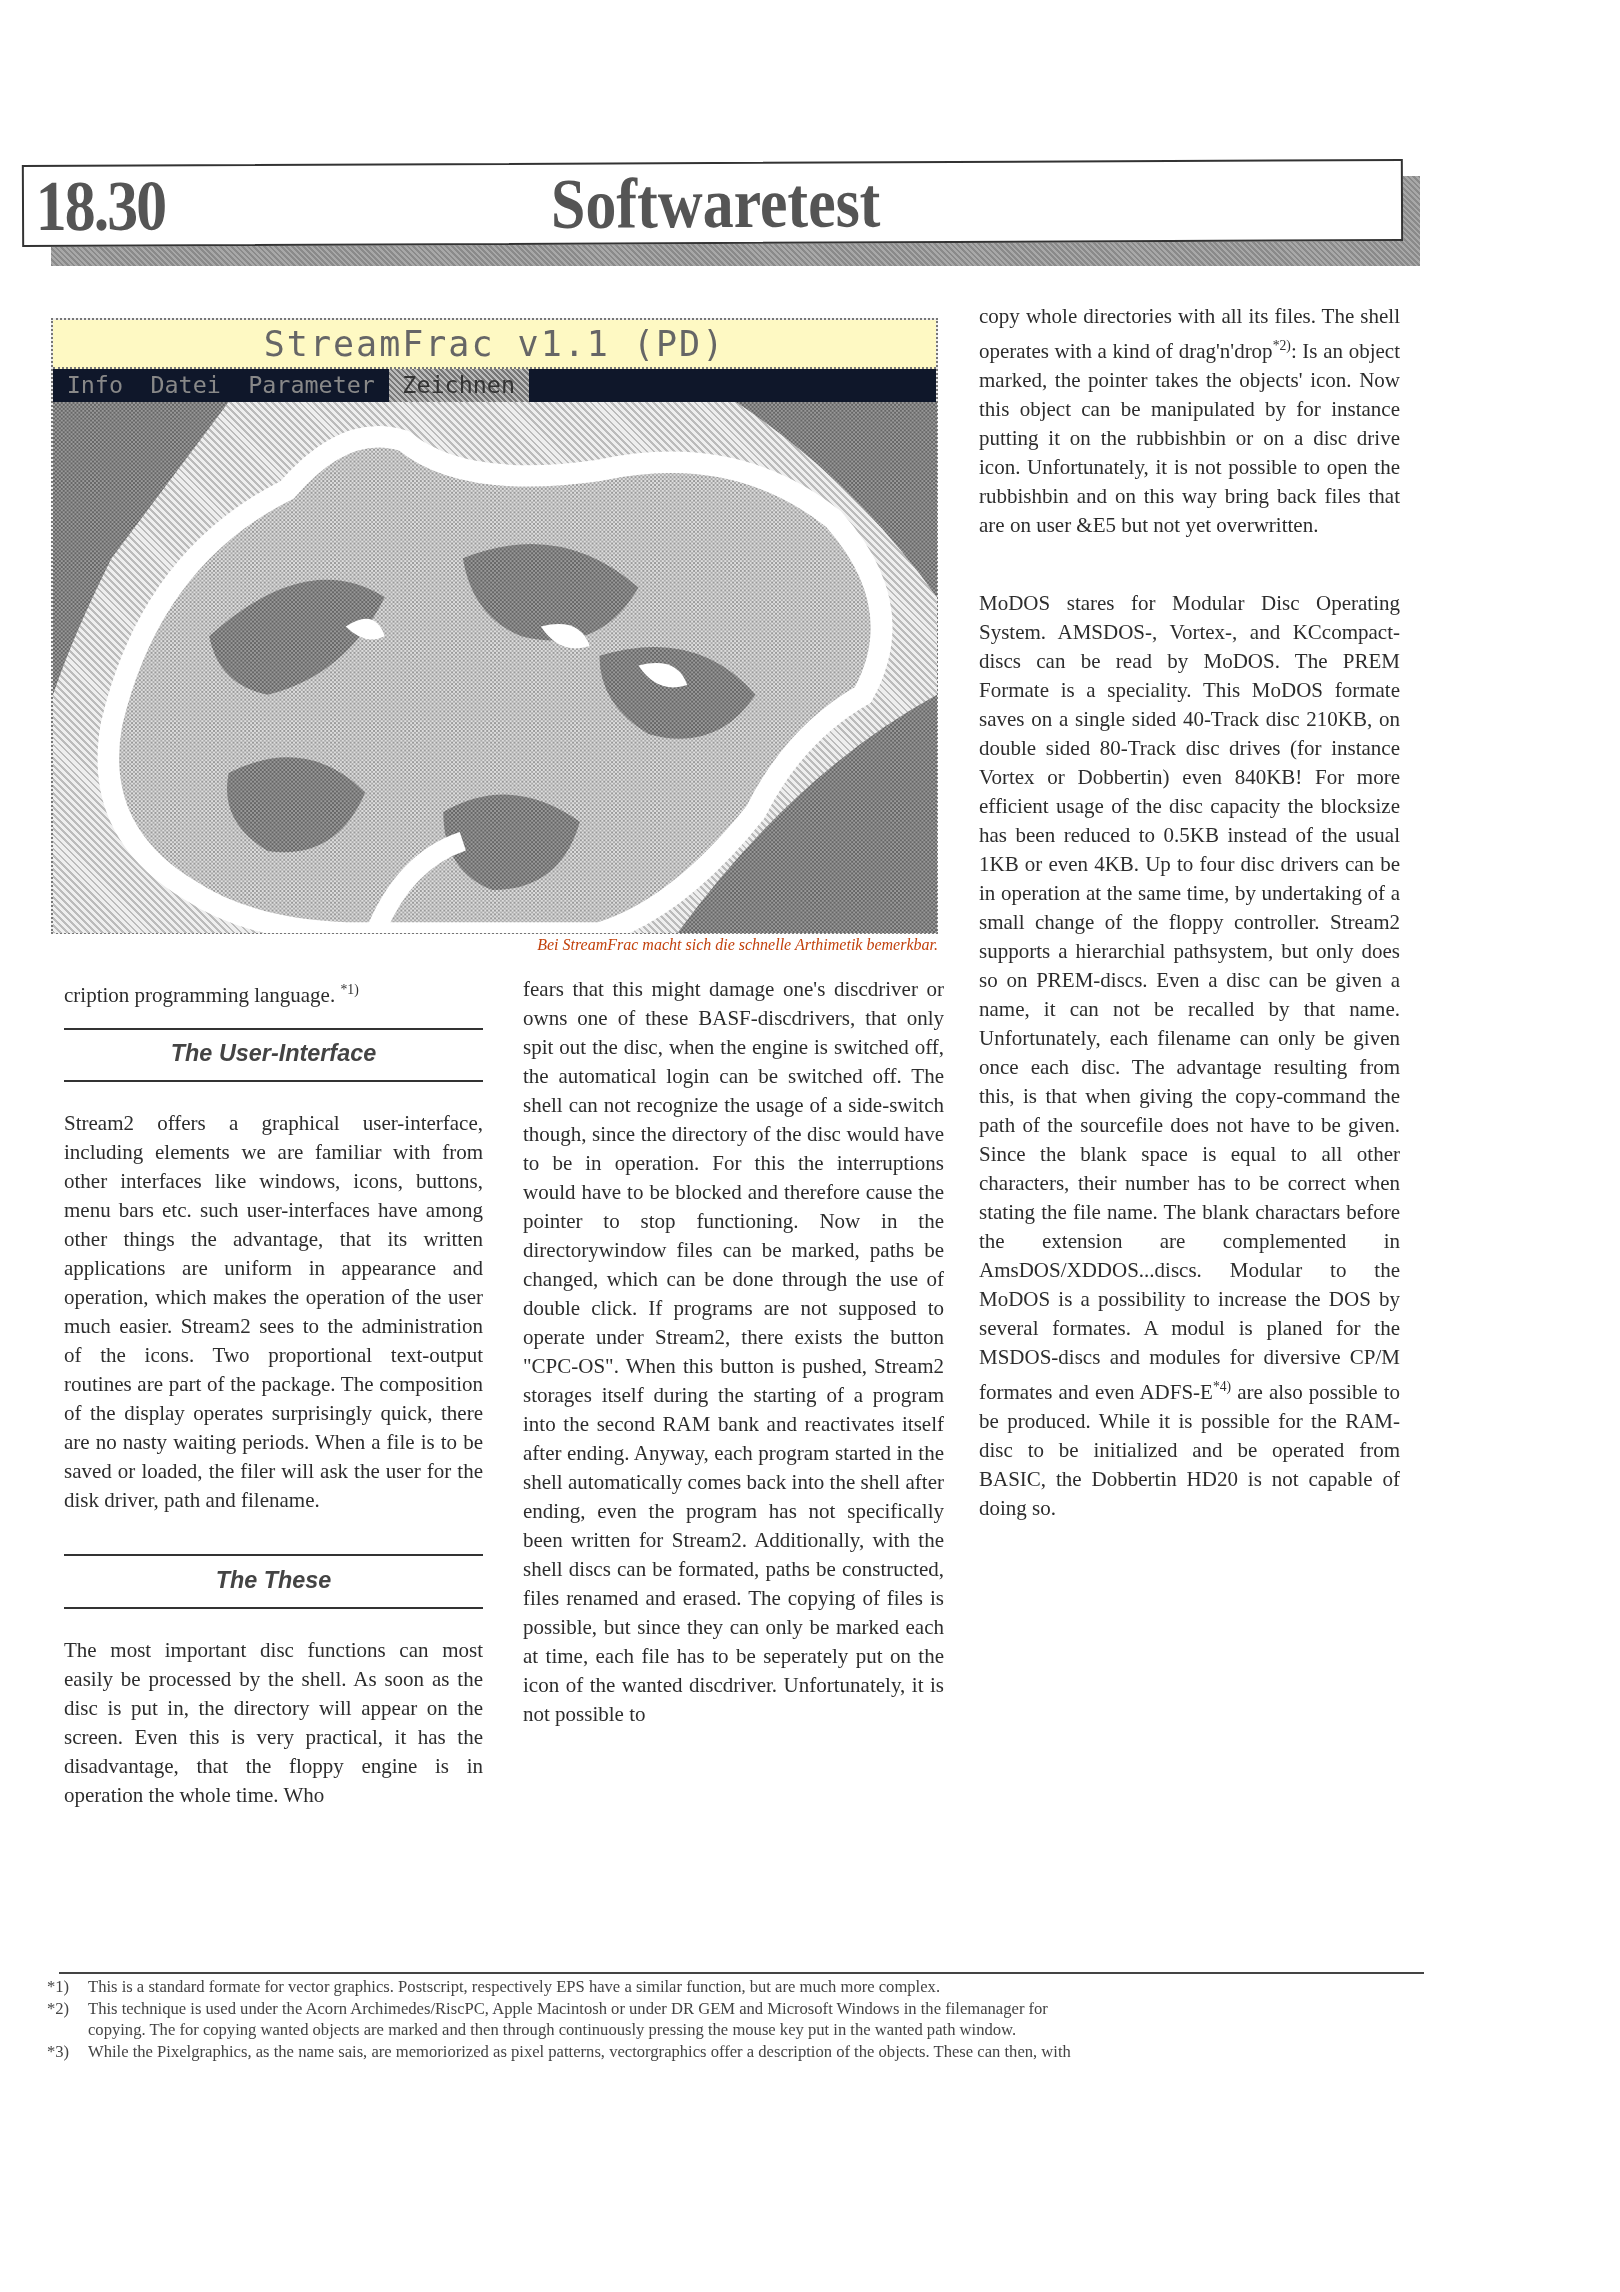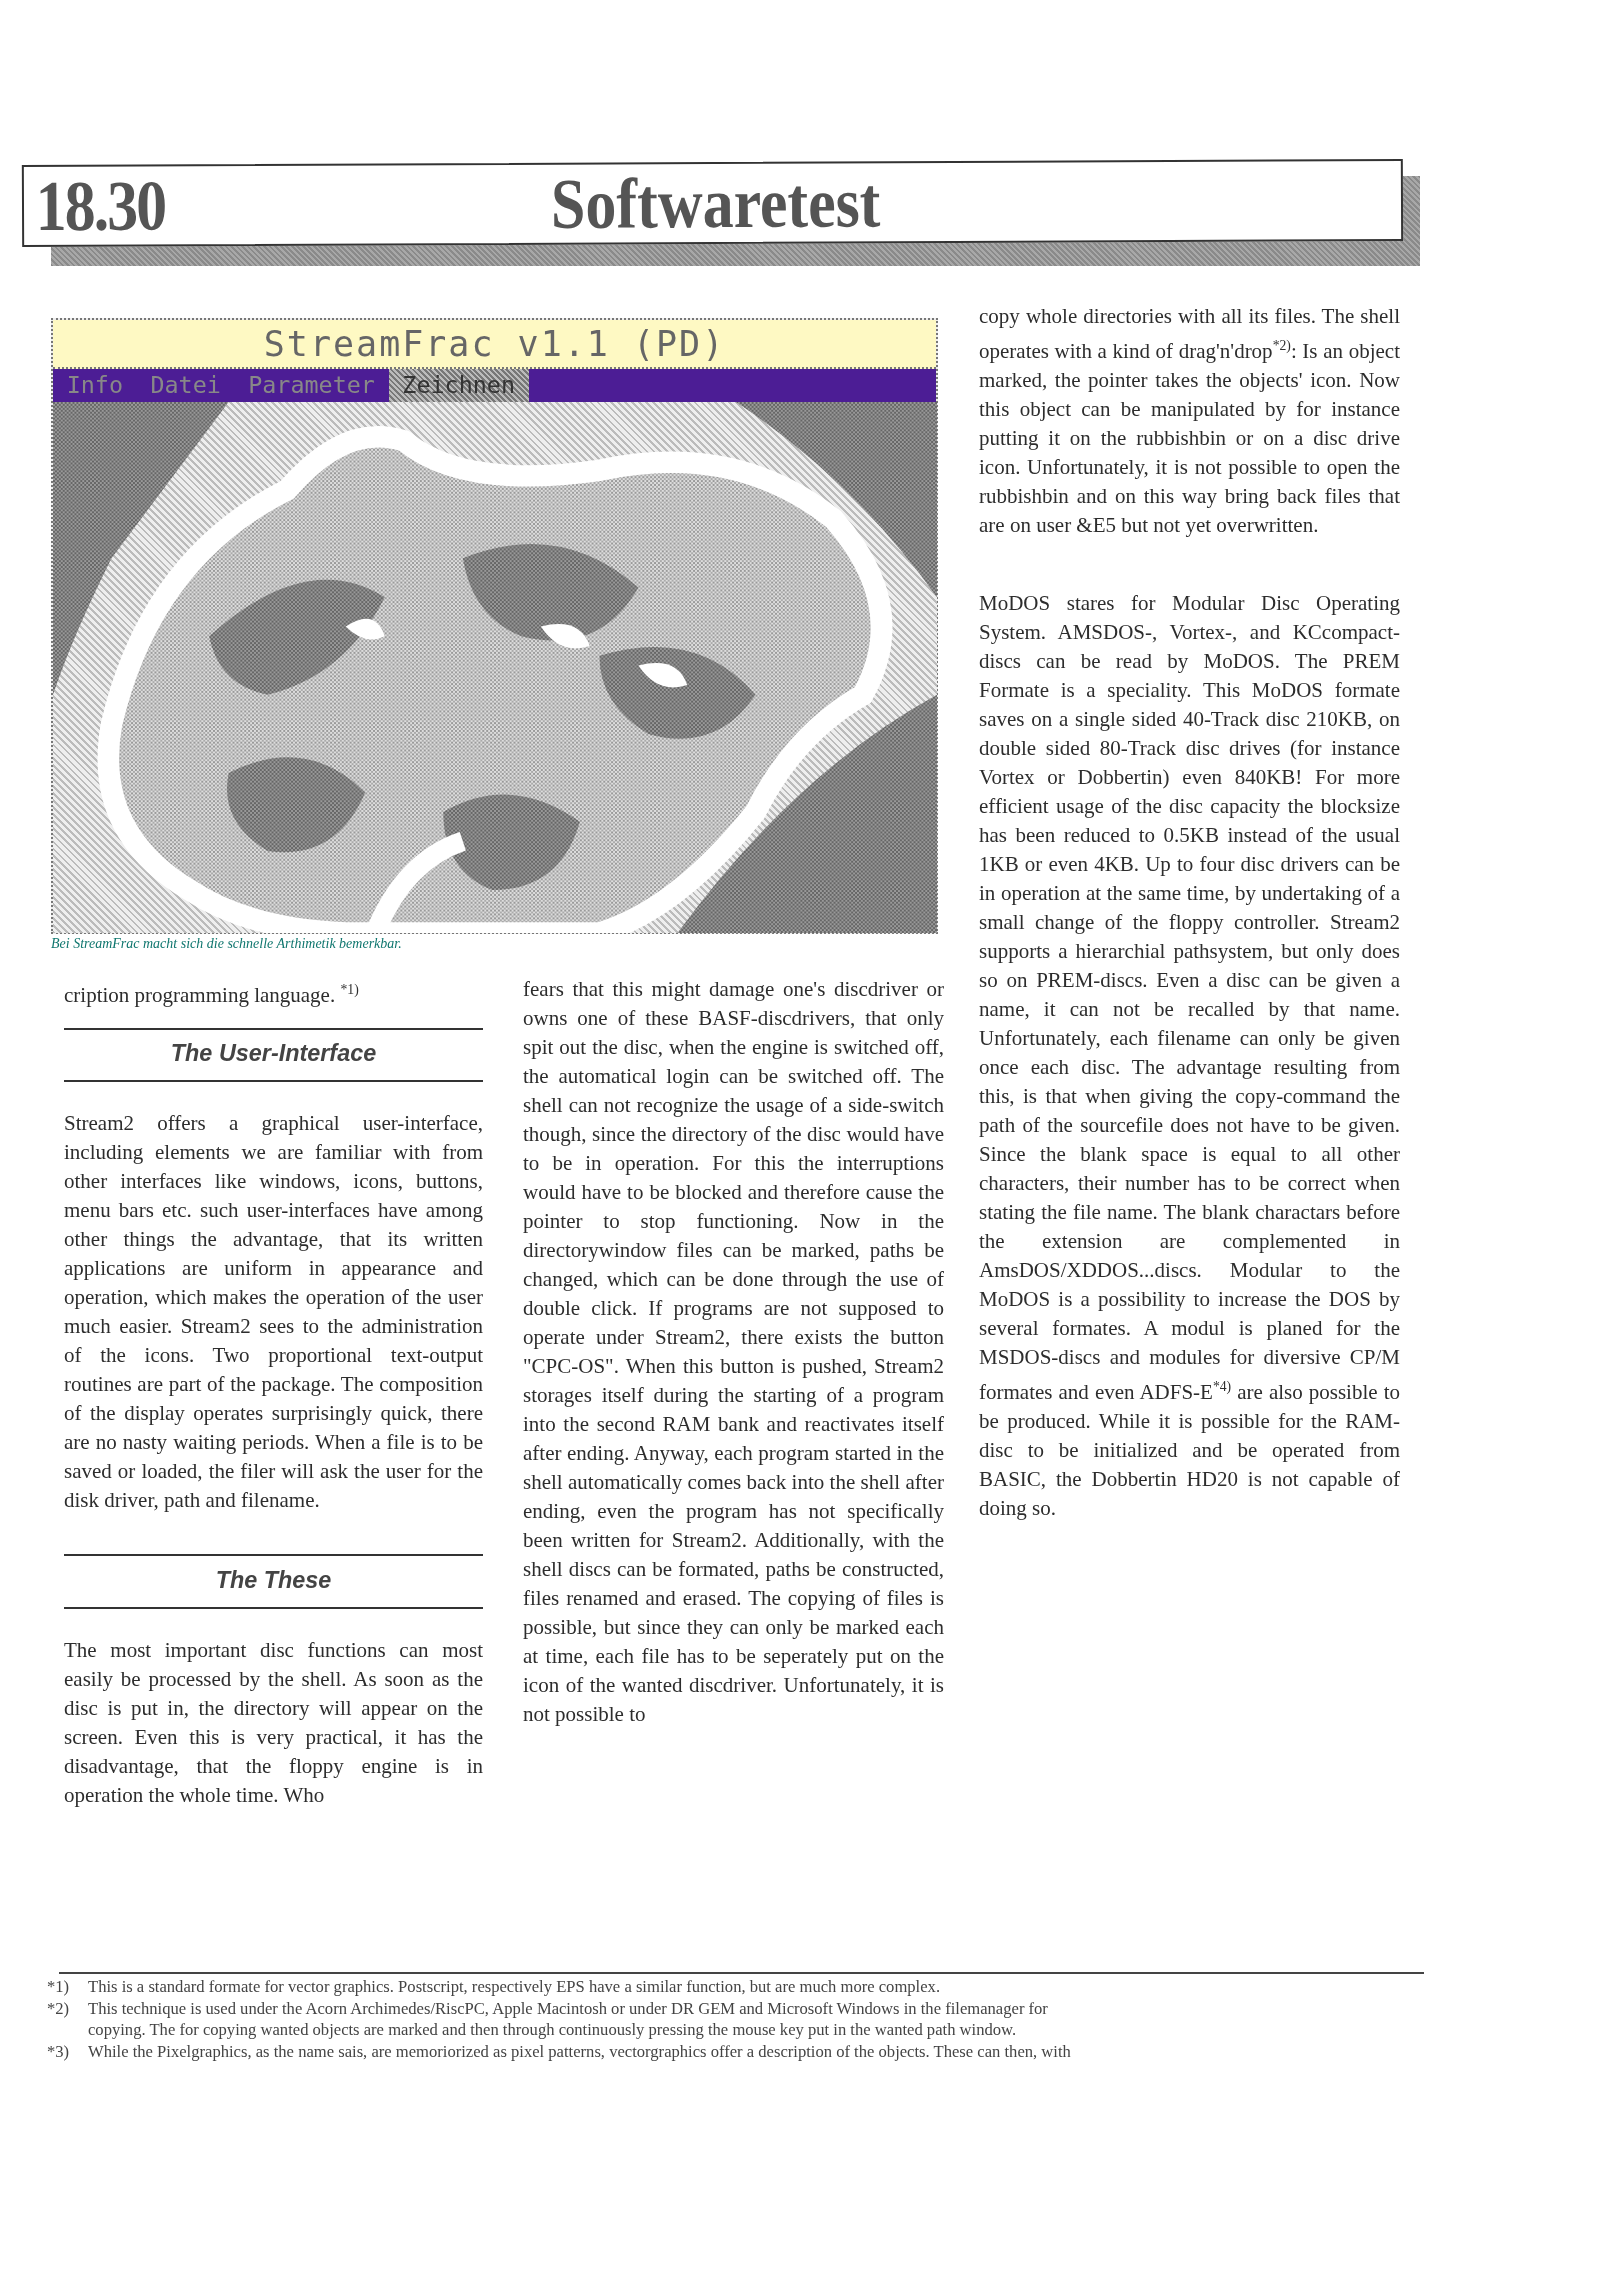--- a/index.html
+++ b/index.html
@@ -34,36 +34,36 @@
   }
   .app-titlebar {
     height: 47px; border-bottom: 2px dotted #777; background: #fef9c3;
     display: flex; align-items: center; justify-content: center;
   }
   .app-title {
     font-family: "DejaVu Sans Mono", monospace; font-size: 35px; color: #666;
     letter-spacing: 2px;
   }
   .app-menubar {
-    height: 33px; display: flex; align-items: center; background: #4c1d95;
+    height: 33px; display: flex; align-items: center; background: #0f172a;
     border-bottom: 2px dotted #777; font-family: "DejaVu Sans Mono", monospace;
     font-size: 23.4px; color: #888;
   }
   .menu-item { padding: 0 13.7px; height: 33px; line-height: 33px; }
   .menu-item.active {
     background: repeating-linear-gradient(45deg, #777 0 2px, #bbb 2px 3.9px); color: #333;
   }
   .fractal {
     position: absolute; left: 0; top: 82px; width: 884px; height: 531px; overflow: hidden;
     background: repeating-linear-gradient(45deg, #bbb 0 2px, #eee 2px 4.9px);
   }
   .fractal svg { width: 100%; height: 100%; display: block; }
   .caption {
-    position: absolute; left: 51px; top: 936px; width: 887px; text-align: left;
-    font-style: italic; font-size: 14px; color: #0f766e;
+    position: absolute; left: 51px; top: 936px; width: 887px; text-align: right;
+    font-style: italic; font-size: 16px; color: #c2410c;
   }
   
   .col { position: absolute; font-size: 21px; line-height: 29px; text-align: justify; color: #2d2d2d; }
   .col p { margin: 0; }
   .col-left { left: 64px; top: 975px; width: 419px; }
   .col-mid { left: 523px; top: 975px; width: 421px; }
   .col-right { left: 979px; top: 302px; width: 421px; }
   .sub-head {
     border-top: 2.9px solid #333; border-bottom: 2.9px solid #333;
     text-align: center; font-family: "Liberation Sans", sans-serif; font-weight: bold;

